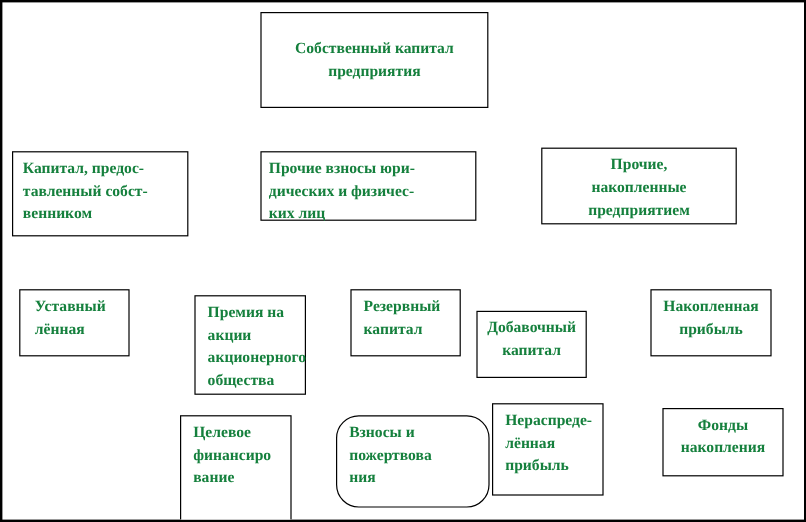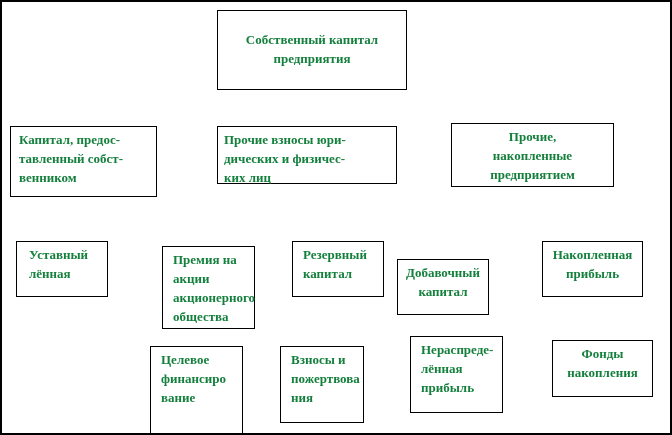--- a/index.html
+++ b/index.html
@@ -40,21 +40,21 @@
   #node-root            { left: 215px; top:   8px; width: 190px; height: 80px; }
   #node-owner-capital   { left:   8px; top: 124px; width: 147px; height: 71px; padding-left: 8px; }
   #node-other-contrib   { left: 215px; top: 124px; width: 180px; height: 58px; }
   #node-reserves        { left: 449px; top: 121px; width: 163px; height: 64px; }
   #node-authorized      { left:  14px; top: 239px; width:  92px; height: 56px; padding-left: 12px; }
   #node-share-premium   { left: 148px; top: 244px; width:  93px; height: 83px; padding-left: 10px; margin-left: 12px; }
   #node-reserve-capital { left: 290px; top: 239px; width:  92px; height: 56px; padding-left: 10px; }
   #node-additional      { left: 395px; top: 239px; width:  92px; height: 56px; margin-top: 18px; }
   #node-accum-profit    { left: 540px; top: 239px; width: 101px; height: 56px; }
   #node-targeted-fin    { left: 148px; top: 344px; width:  93px; height: 94px; padding-left: 10px; }
-  #node-donations       { left: 278px; top: 344px; width: 84px; height: 77px; padding-left: 10px; }
+  #node-donations       { left: 278px; top: 344px; width: 128px; height: 77px; padding-left: 10px; border-radius: 19px; }
   #node-retained        { left: 408px; top: 334px; width:  93px; height: 77px; padding-left: 10px; }
   #node-accum-funds     { left: 550px; top: 338px; width: 101px; height: 57px; }
 </style>
 </head>
 <body>
 
 <div class="canvas">
 
   <div id="node-root" class="box center vcenter">Собственный капитал
 предприятия</div>

